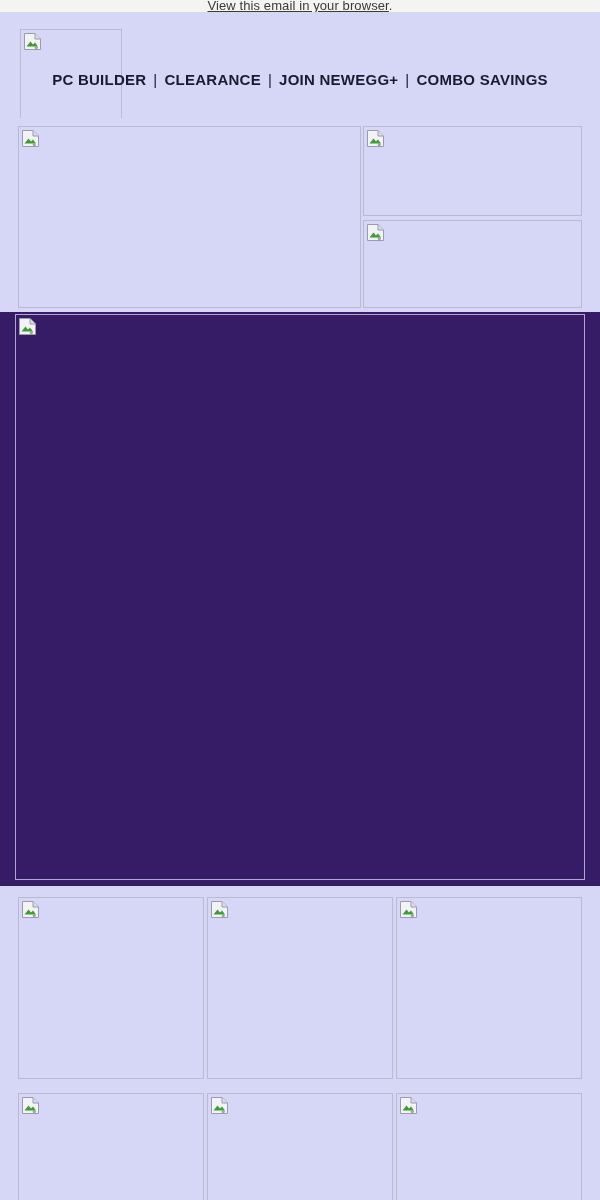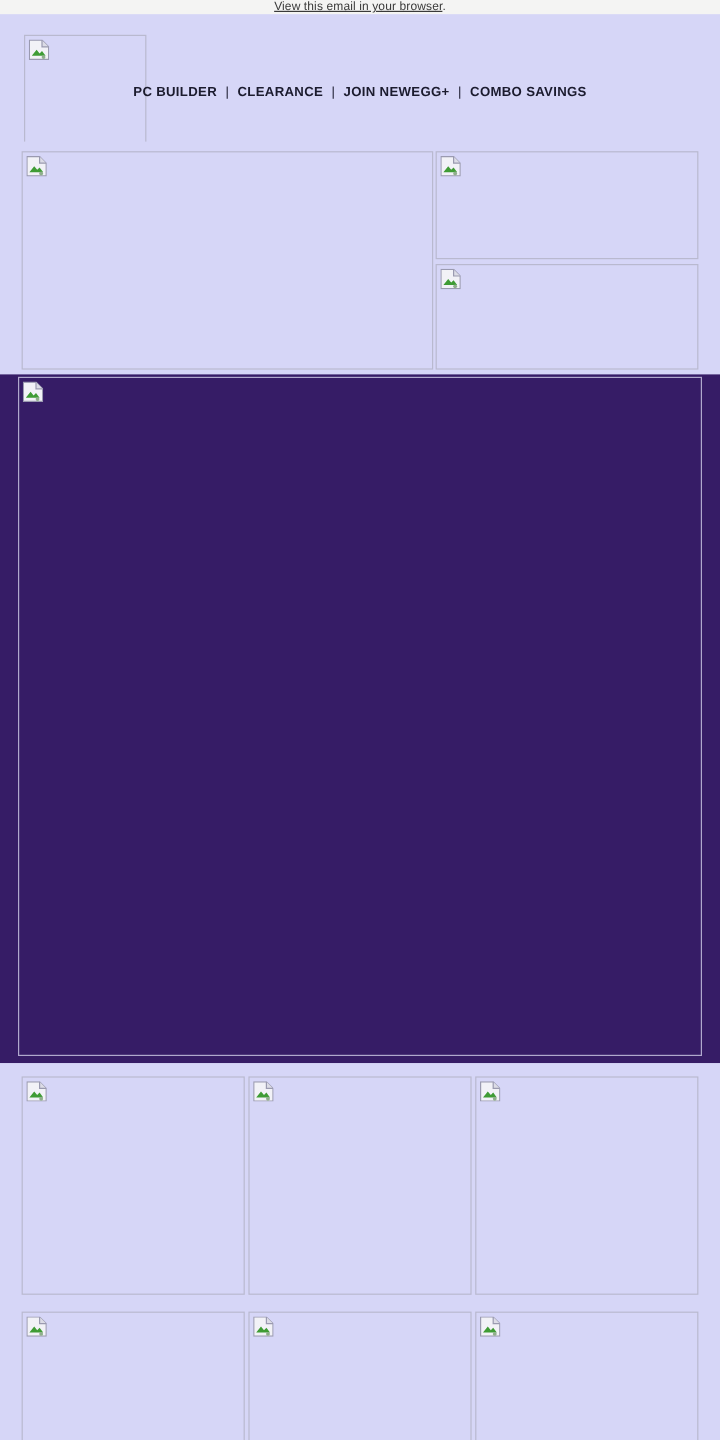--- a/index.html
+++ b/index.html
@@ -15,21 +15,21 @@
     font-family: "Liberation Sans", sans-serif;
     -webkit-font-smoothing: antialiased;
   }
 
   
   .preheader {
     background: #f4f4f3;
     height: 12px;
     line-height: 12px;
     text-align: center;
-    font-size: 10px;
+    font-size: 13px;
     color: #3a3a3a;
     letter-spacing: .1px;
     white-space: nowrap;
   }
   .preheader a {
     color: #3a3a3a;
     text-decoration: underline;
   }
 
   
@@ -64,21 +64,21 @@
     top: 17px;
     width: 102px;
     height: 100px;
   }
   .nav {
     position: absolute;
     left: 0;
     right: 0;
     top: 59px;
     text-align: center;
-    font-size: 11px;
+    font-size: 15px;
     font-weight: bold;
     color: #1b1b2e;
     letter-spacing: .25px;
     white-space: nowrap;
   }
   .nav a {
     color: #1b1b2e;
     text-decoration: none;
   }
   .nav .sep {

